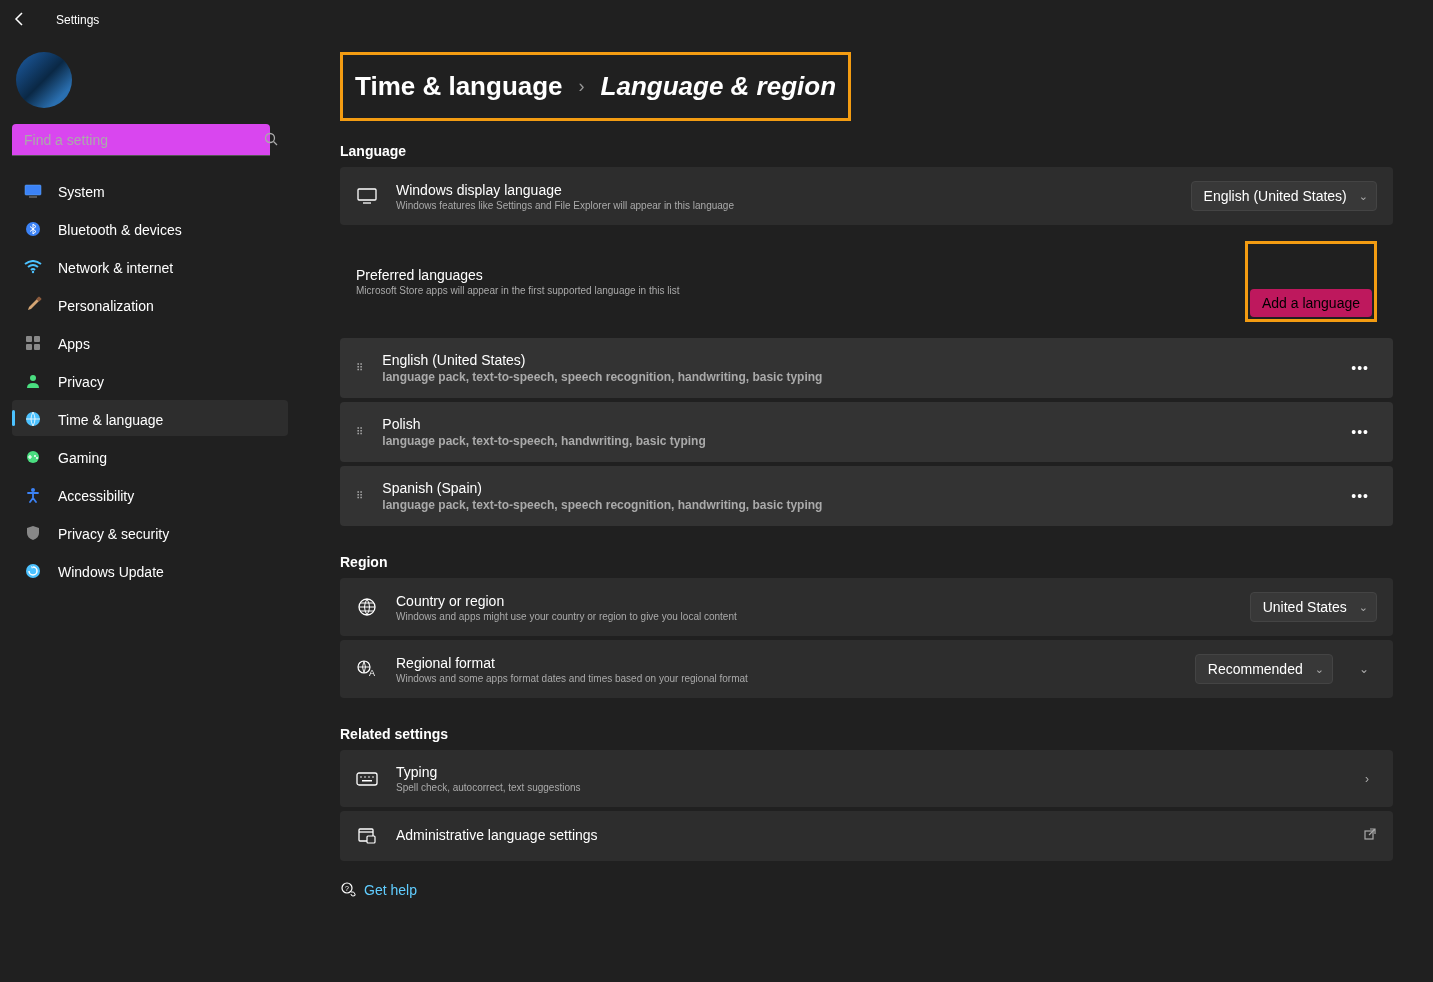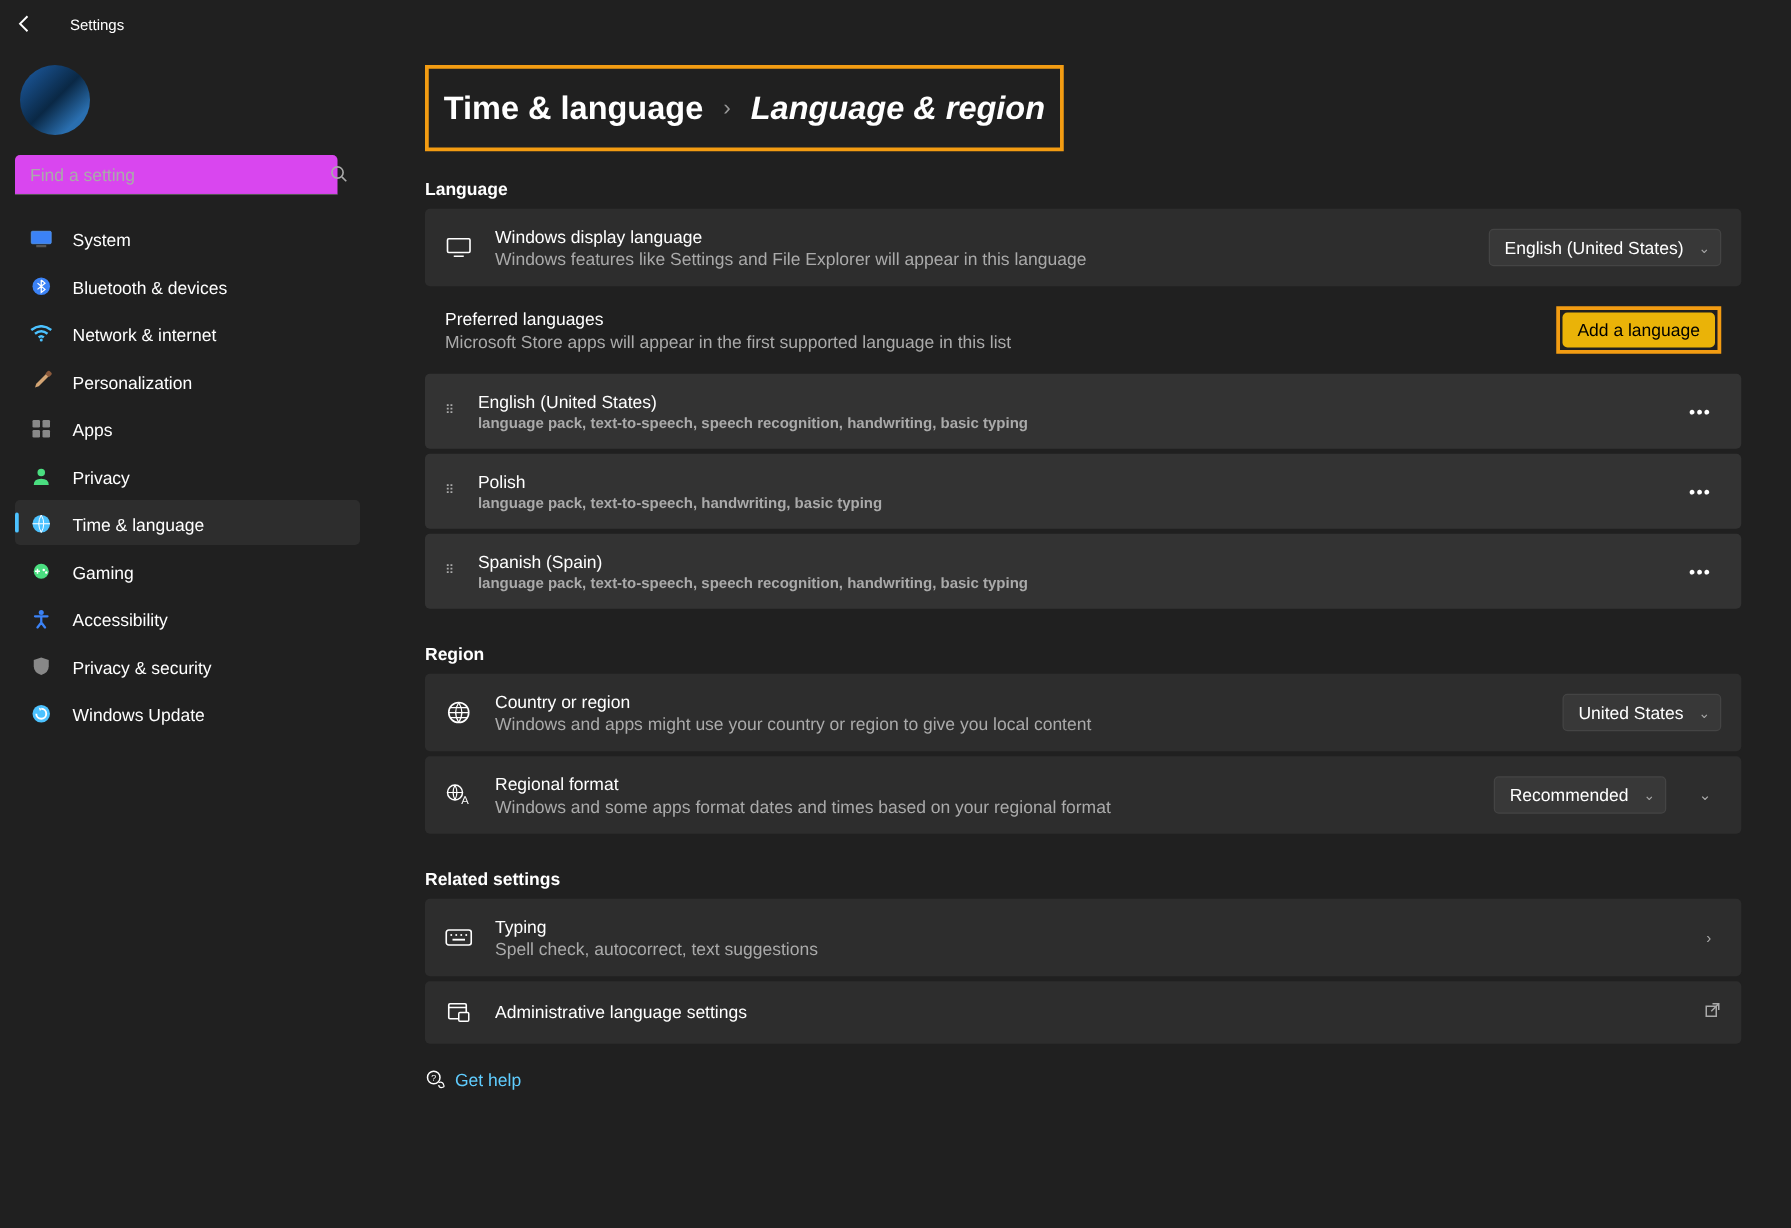--- a/index.html
+++ b/index.html
@@ -33,27 +33,27 @@
     .bc-parent { color: #fff; font-weight: 600; }
     .bc-sep { color: #999; font-size: 18px; }
     .bc-current { font-weight: 600; color: #fff; font-style: italic; }
     
     .section-header { font-size: 14px; font-weight: 700; margin: 10px 0 8px 0; }
     
     .setting-row { background: #2d2d2d; border-radius: 4px; padding: 14px 16px; display: flex; align-items: center; gap: 18px; margin-bottom: 4px; }
     .setting-icon { width: 22px; height: 22px; display: flex; align-items: center; justify-content: center; color: #fff; flex-shrink: 0; }
     .setting-text { flex: 1; }
     .setting-title { font-size: 14px; color: #fff; margin-bottom: 2px; }
-    .setting-desc { font-size: 14px; color: #aaa; }
+    .setting-desc { font-size: 10px; color: #aaa; }
     
     .dropdown { background: #383838; border: 1px solid #444; padding: 6px 8px 6px 12px; border-radius: 4px; display: flex; align-items: center; gap: 12px; font-size: 14px; cursor: pointer; min-width: 100px; }
     .dropdown .chev { font-size: 11px; color: #aaa; }
     
     .add-lang-wrap { border: 3px solid #f39c12; padding: 2px; }
-    .add-lang-btn { background: #eab308; color: #000; padding: 6px 12px; border-radius: 4px; font-size: 14px; border: none; cursor: pointer; }
+    .add-lang-btn { background: #be185d; color: #000; padding: 6px 12px; border-radius: 4px; font-size: 14px; border: none; cursor: pointer; margin-top: 43px; }
     
     .lang-item { background: #333333; border-radius: 4px; padding: 14px 16px; display: flex; align-items: center; gap: 18px; margin-bottom: 4px; }
     .drag-handle { color: #aaa; cursor: grab; font-size: 10px; letter-spacing: 1px; line-height: 4px; }
     .lang-text { flex: 1; }
     .lang-name { font-size: 14px; margin-bottom: 2px; }
     .lang-features { font-size: 12px; color: #aaa; font-weight: bold; }
     .more-btn { color: #fff; cursor: pointer; font-size: 14px; letter-spacing: 1px; padding: 4px 8px; }
     
     .pref-header-row { background: transparent; padding: 12px 16px 12px 16px; display: flex; align-items: center; margin-bottom: 4px; }
     

